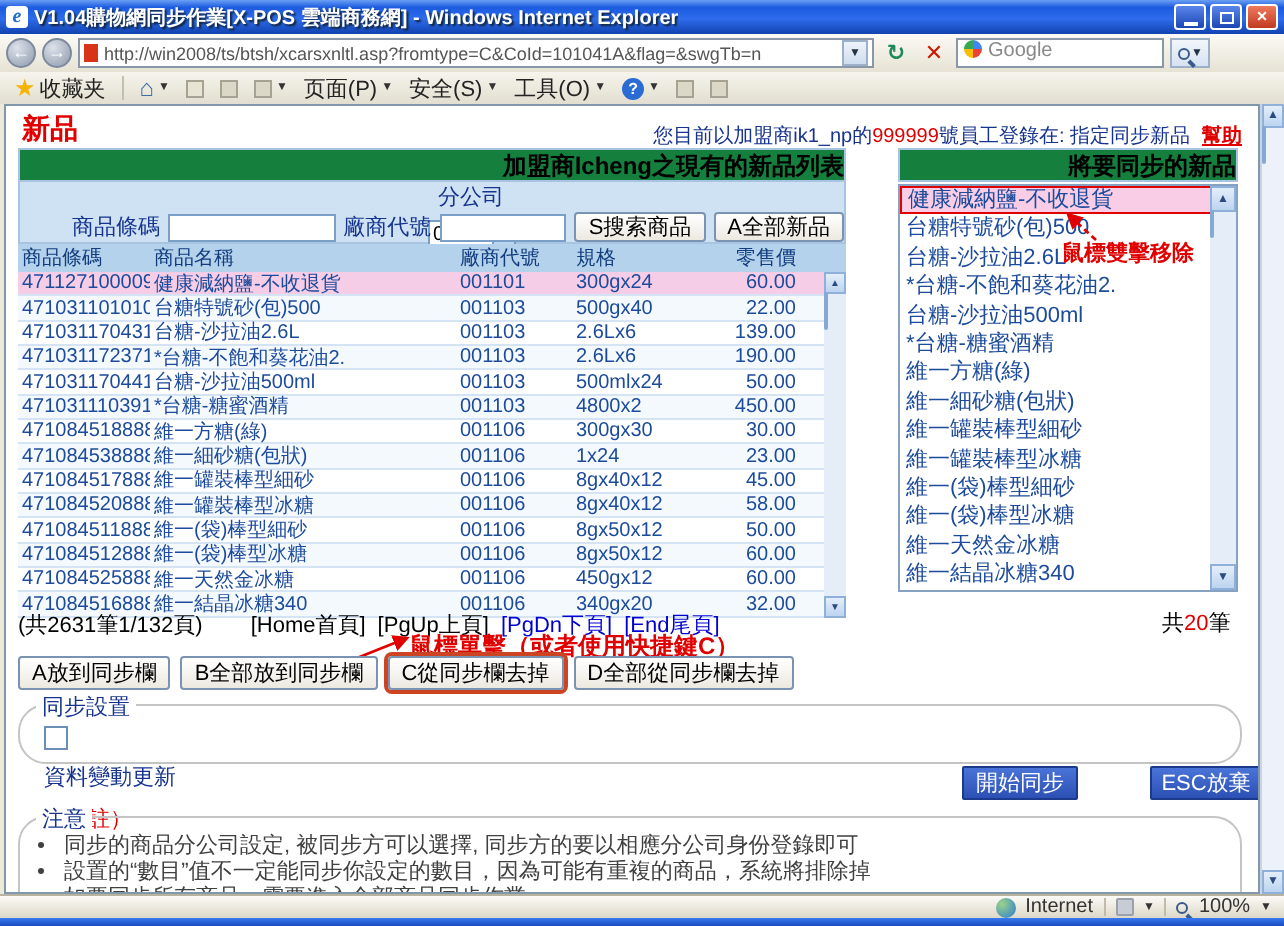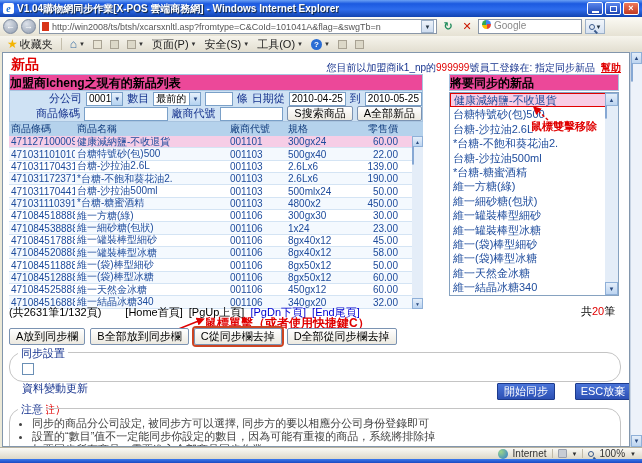--- a/index.html
+++ b/index.html
@@ -63,29 +63,29 @@
   .caret{font-size:6px;color:#333;}
 
   
   .page{position:absolute;left:2px;top:52px;width:628px;height:395px;background:#fff;
     border:1px solid #8296ac;overflow:hidden;}
   .page-title{position:absolute;left:8px;top:3px;font-size:14px;font-weight:bold;color:#e00000;}
   .login-msg{position:absolute;right:8px;top:8px;font-size:10px;color:#16338e;white-space:nowrap;}
   .login-msg .red{color:#e00000;}
   .help-link{color:#e00000;text-decoration:underline;margin-left:6px;font-weight:bold;}
 
-  .panel-header{position:absolute;height:17px;background:#ec4899;border:1px solid #a8c4e0;
-    text-align:left;font-size:12px;font-weight:bold;color:#000;line-height:16px;}
+  .panel-header{position:absolute;height:17px;background:#15803d;border:1px solid #a8c4e0;
+    text-align:right;font-size:12px;font-weight:bold;color:#000;line-height:16px;}
   .lheader{left:6px;top:21px;width:414px;}
   .rheader{left:446px;top:21px;width:170px;}
 
   .filters{position:absolute;left:6px;top:38px;width:414px;height:31px;background:#cfe2f4;
     border:1px solid #a8c4e0;border-top:none;font-size:11px;color:#16338e;}
   .frow{display:flex;align-items:center;height:15px;gap:4px;white-space:nowrap;}
-  .frow1{padding-left:39px;}
+  .frow1{padding-left:39px;flex-direction:column;}
   .frow2{padding-left:26px;}
   .sel-box{height:14px;background:#fff;border:1px solid #7aa0c8;display:flex;align-items:center;
     font-size:10px;color:#000;padding-left:2px;}
   .sel-caret{margin-left:auto;width:11px;height:12px;background:linear-gradient(#e8f1fc,#b4d2f0);
     border-left:1px solid #7aa0c8;display:flex;align-items:center;justify-content:center;
     font-size:6px;color:#2a4a86;}
   .inp{height:14px;background:#fff;border:1px solid #7aa0c8;font-size:10px;color:#000;padding:0 2px;}
   .inp.ctr{text-align:center;display:flex;align-items:center;justify-content:center;}
   .xp-btn{height:15px;background:linear-gradient(#ffffff,#ece9e0);border:1px solid #7b93b2;
     border-radius:2px;font-size:11px;color:#000;padding:0 6px;display:flex;align-items:center;
@@ -149,21 +149,21 @@
   .cb-label{color:#16338e;}
   .cb-note{color:#e00000;}
   .noticeset{top:355px;height:60px;}
   .noticeset ul{margin:8px 0 0 22px;padding:0;font-size:11px;color:#404040;line-height:13px;}
   .noticeset li{margin:0;white-space:nowrap;}
 
   
   .act-btn{position:absolute;top:330px;height:17px;border:1px solid #1c3a8c;border-radius:1px;
     background:linear-gradient(#4a74d8,#2c50b4);color:#fff;font-size:11px;
     display:flex;align-items:center;justify-content:center;}
-  .start{left:494px;width:58px;text-align:center;}
+  .start{left:478px;width:58px;text-align:center;}
   .cancel{left:572px;width:56px;}
 
   
   .vscroll{position:absolute;left:630px;top:52px;width:12px;height:395px;background:#edf2fa;
     border-left:1px solid #c8d4e4;}
   .vscroll .sb-btn{height:12px;font-size:6px;}
   .vscroll .sb-thumb{height:64px;}
   .vscroll .sb-btn.dn{position:absolute;bottom:0;}
 
   

